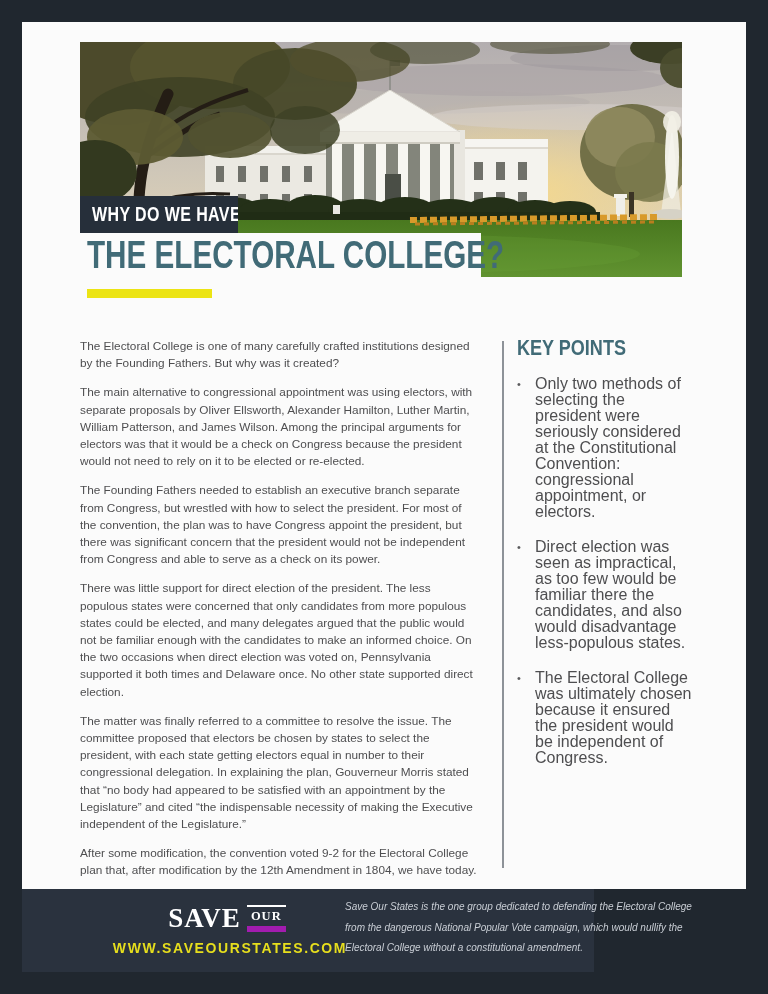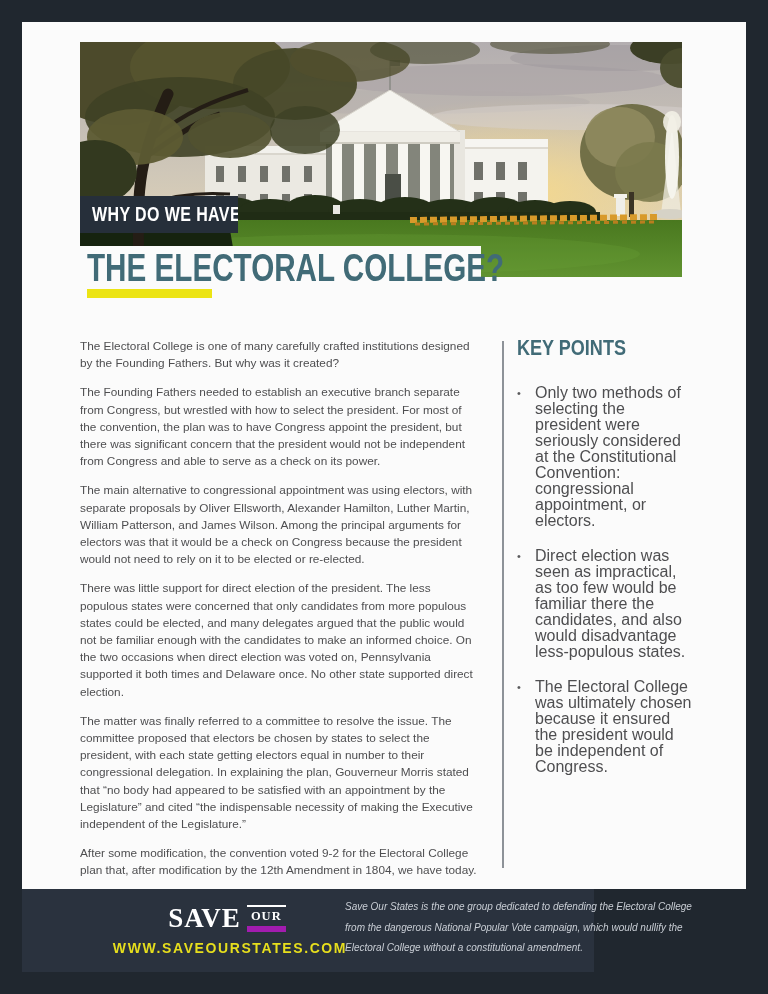--- a/index.html
+++ b/index.html
@@ -8,30 +8,30 @@
          font-family:"Liberation Sans","DejaVu Sans",sans-serif;}
   .page{position:absolute;left:22px;top:22px;width:724px;height:867px;background:#fbfbfb;}
   
   .hero{position:absolute;left:58px;top:20px;width:602px;height:235px;}
   .hero svg{position:absolute;left:0;top:0;width:602px;height:235px;display:block;}
   .kicker{position:absolute;left:0;top:154px;width:158px;height:37px;background:var(--dark-box,#262f3a);
           display:flex;align-items:center;padding-left:12px;overflow:hidden;}
   .kicker span{display:inline-block;transform:scaleX(.8);transform-origin:left center;
           color:#fff;font-size:20px;font-weight:700;letter-spacing:.5px;white-space:nowrap;}
   .titlebox{position:absolute;left:0;top:191px;width:401px;height:44px;background:#fbfbfb;
-          display:flex;align-items:center;padding-left:7px;overflow:visible;margin-top:13px;}
+          display:flex;align-items:center;padding-left:7px;overflow:visible;}
   .titlebox span{display:inline-block;transform:scaleX(.78);transform-origin:left center;
           color:var(--teal,#416b77);font-size:38px;font-weight:700;letter-spacing:0;white-space:nowrap;}
   .accent{position:absolute;left:65px;top:267px;width:125px;height:9px;background:var(--yellow,#ece414);}
   
   .article{position:absolute;left:58px;top:316px;width:398px;color:var(--body-text,#4e4e50);}
   .article p{margin:0 0 12px 0;font-size:11.8px;line-height:17.2px;}
   .divider{position:absolute;left:480px;top:319px;width:2px;height:527px;background:#8d9298;}
   .sidebar{position:absolute;left:495px;top:311px;width:182px;}
-  .sidebar h2{margin:0 0 24px 0;}
+  .sidebar h2{margin:0 0 15px 0;}
   .sidebar h2 span{display:inline-block;transform:scaleX(.82);transform-origin:left center;
           color:var(--teal,#416b77);font-size:22px;font-weight:700;white-space:nowrap;}
   .kp{display:flex;margin:0 0 19px 0;}
   .kp .bullet{width:18px;flex:0 0 18px;color:#5a5a5c;font-size:11px;line-height:17px;}
   .kp .kptext{width:160px;color:var(--body-text,#4e4e50);font-size:16px;line-height:16px;}
   
   .footer{position:absolute;left:22px;top:889px;width:572px;height:83px;background:var(--footer-bg,#2a323e);padding-left:40px;}
   .logoblock{position:absolute;left:88px;top:14px;width:240px;text-align:center;}
   .logo{display:flex;align-items:center;justify-content:center;color:#fff;
         font-family:"Liberation Serif","DejaVu Serif",serif;font-weight:700;}
@@ -173,22 +173,22 @@
         <span>WHY DO WE HAVE</span>
       </div>
       <div class="titlebox">
         <span>THE ELECTORAL COLLEGE?</span>
       </div>
     </div>
     <div class="accent"></div>
 
     <div class="article">
       <p>The Electoral College is one of many carefully crafted institutions designed by the Founding Fathers. But why was it created?</p>
+      <p>The main alternative to congressional appointment was using electors, with separate proposals by Oliver Ellsworth, Alexander Hamilton, Luther Martin, William Patterson, and James Wilson. Among the principal arguments for electors was that it would be a check on Congress because the president would not need to rely on it to be elected or re-elected.</p>
       <p>The Founding Fathers needed to establish an executive branch separate from Congress, but wrestled with how to select the president. For most of the convention, the plan was to have Congress appoint the president, but there was significant concern that the president would not be independent from Congress and able to serve as a check on its power.</p>
-      <p>The main alternative to congressional appointment was using electors, with separate proposals by Oliver Ellsworth, Alexander Hamilton, Luther Martin, William Patterson, and James Wilson. Among the principal arguments for electors was that it would be a check on Congress because the president would not need to rely on it to be elected or re-elected.</p>
       <p>There was little support for direct election of the president. The less populous states were concerned that only candidates from more populous states could be elected, and many delegates argued that the public would not be familiar enough with the candidates to make an informed choice. On the two occasions when direct election was voted on, Pennsylvania supported it both times and Delaware once. No other state supported direct election.</p>
       <p>The matter was finally referred to a committee to resolve the issue. The committee proposed that electors be chosen by states to select the president, with each state getting electors equal in number to their congressional delegation. In explaining the plan, Gouverneur Morris stated that “no body had appeared to be satisfied with an appointment by the Legislature” and cited “the indispensable necessity of making the Executive independent of the Legislature.”</p>
       <p>After some modification, the convention voted 9-2 for the Electoral College plan that, after modification by the 12th Amendment in 1804, we have today.</p>
     </div>
 
     <div class="divider"></div>
 
     <aside class="sidebar">
       <h2><span>KEY POINTS</span></h2>
       <div class="kp">

